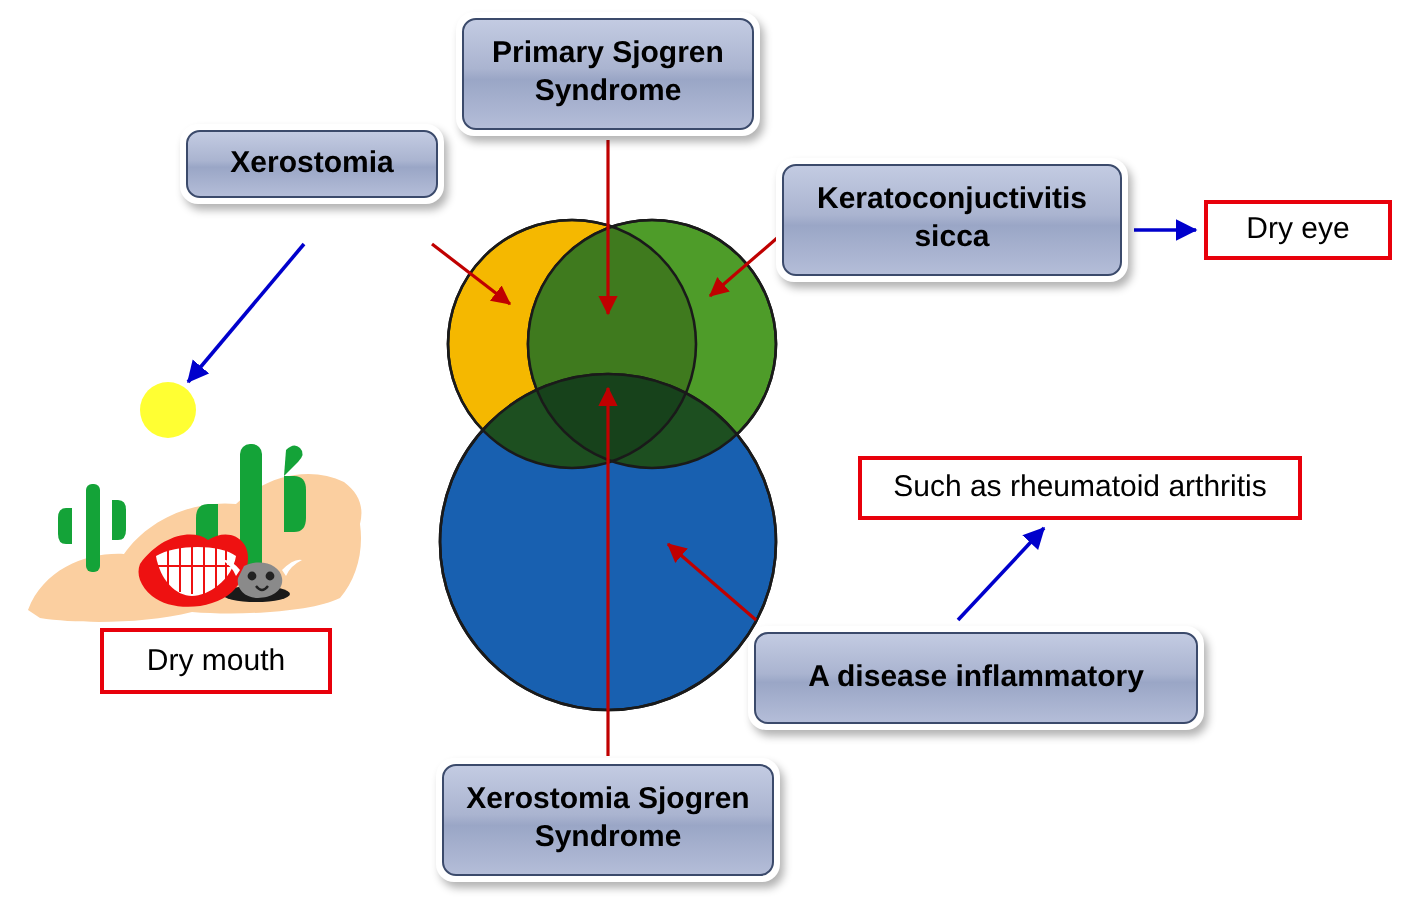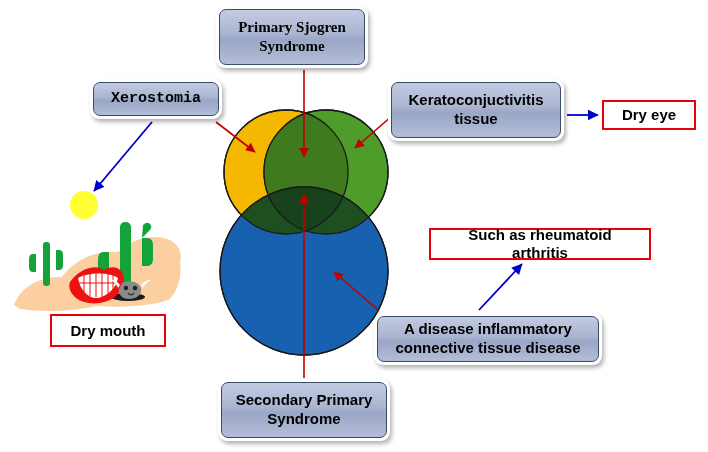--- a/index.html
+++ b/index.html
@@ -67,29 +67,29 @@
     position: absolute;
     z-index: 5;
     box-sizing: border-box;
     border: 2px solid #e8000b;
     background: #ffffff;
     display: flex;
     align-items: center;
     justify-content: center;
     text-align: center;
     color: #000000;
-    font-weight: bold;
+    font-weight: normal;
     font-size: 15px;
     line-height: 1.2;
     padding: 2px 8px;
   }
 
   
-  #box-primary        { left: 216px; top: 6px;   width: 152px; height: 62px; font-family: Liberation Serif, serif; }
-  #box-xerostomia     { left: 90px;  top: 79px;  width: 132px; height: 40px; font-family: Liberation Mono, monospace; }
+  #box-primary        { left: 228px; top: 6px;   width: 152px; height: 62px; }
+  #box-xerostomia     { left: 90px;  top: 62px;  width: 132px; height: 40px; }
   #box-kcs            { left: 388px; top: 79px;  width: 176px; height: 62px; }
   #box-dry-eye        { left: 602px; top: 100px; width: 94px;  height: 30px; }
   #box-such-as        { left: 429px; top: 228px; width: 222px; height: 32px; }
   #box-chronic        { left: 374px; top: 313px; width: 228px; height: 52px; }
   #box-secondary      { left: 218px; top: 379px; width: 172px; height: 62px; }
   #box-dry-mouth      { left: 22px;  top: 314px; width: 116px; height: 33px; margin-left: 28px; }
 </style>
 </head>
 <body>
 
@@ -224,41 +224,41 @@
   </div>
 
   <div id="box-xerostomia" class="gbox">
     <div class="gbox-inner">
       <span>Xerostomia</span>
     </div>
   </div>
 
   <div id="box-kcs" class="gbox">
     <div class="gbox-inner">
-      <span><span>Keratoconjuctivitis</span><br><span>tissue</span></span>
+      <span><span>Keratoconjuctivitis</span><br><span>sicca</span></span>
     </div>
   </div>
 
   <div id="box-dry-eye" class="rbox">
     <span>Dry eye</span>
   </div>
 
   <div id="box-such-as" class="rbox">
     <span>Such as rheumatoid arthritis</span>
   </div>
 
   <div id="box-chronic" class="gbox">
     <div class="gbox-inner">
-      <span><span>A disease inflammatory</span><br><span>connective tissue disease</span></span>
+      <span><span>A disease inflammatory</span><br></span>
     </div>
   </div>
 
   <div id="box-secondary" class="gbox">
     <div class="gbox-inner">
-      <span><span>Secondary Primary</span><br><span>Syndrome</span></span>
+      <span><span>Xerostomia Sjogren</span><br><span>Syndrome</span></span>
     </div>
   </div>
 
   <div id="box-dry-mouth" class="rbox">
     <span>Dry mouth</span>
   </div>
 
 </div>
 
 </body></html>

